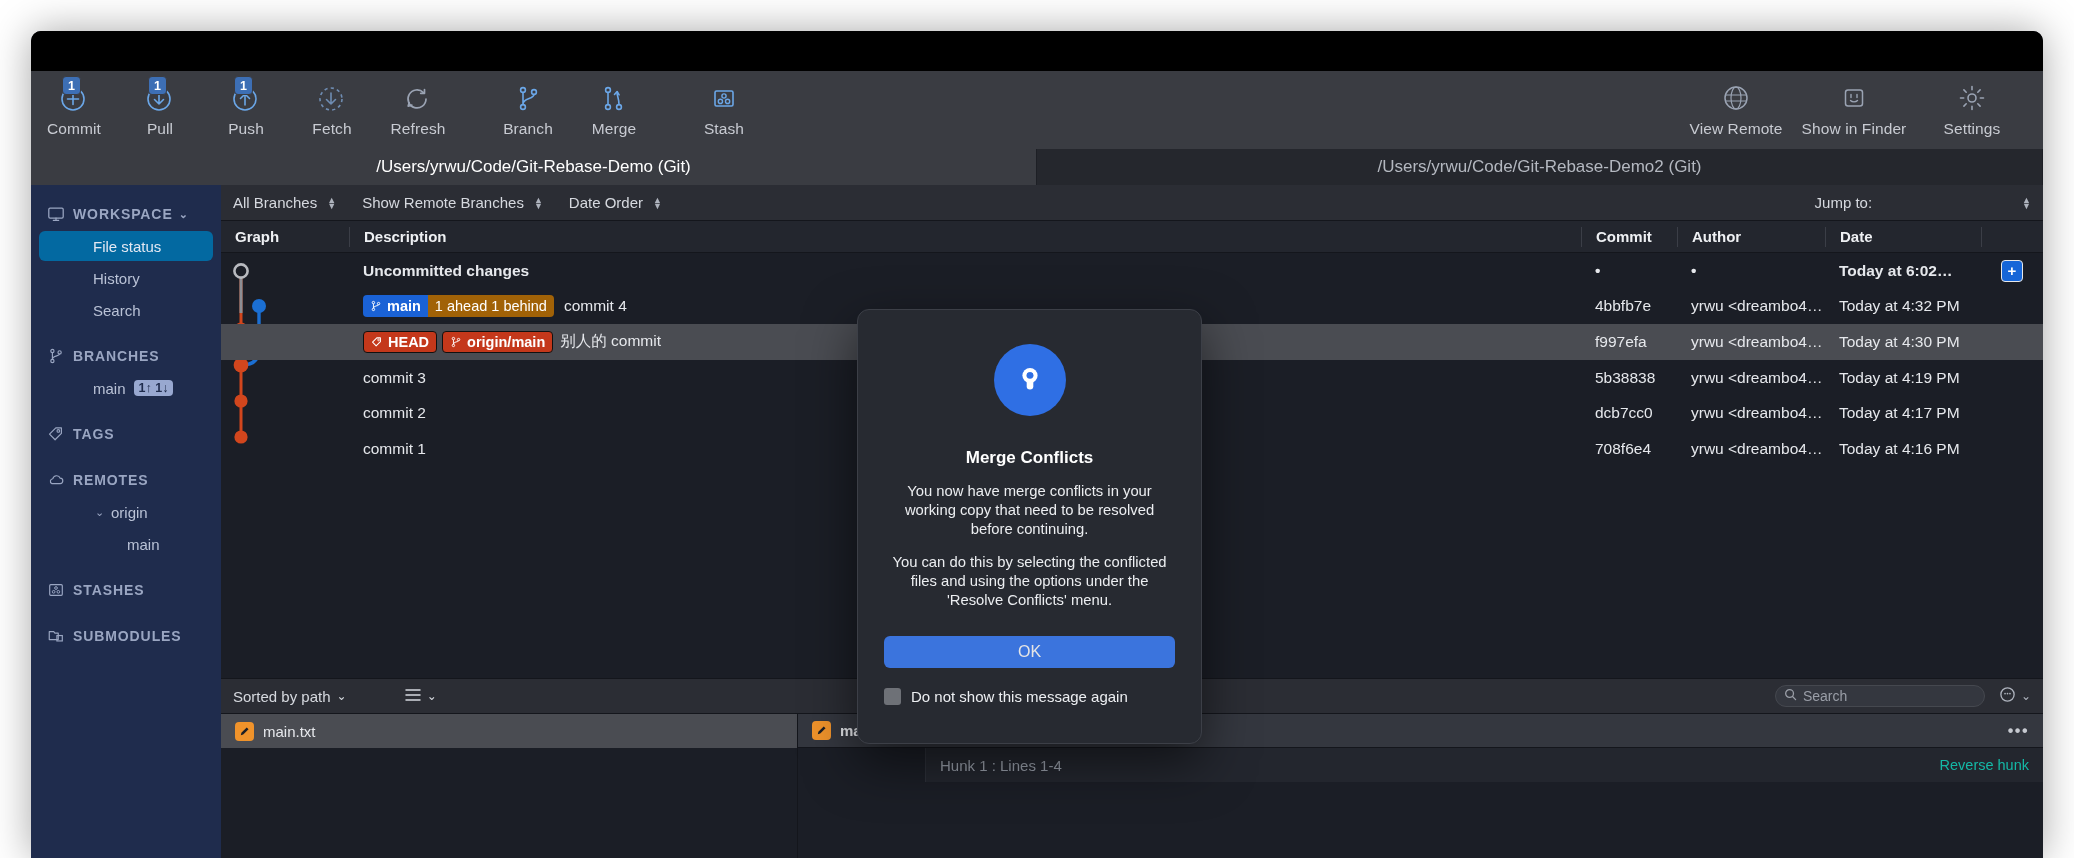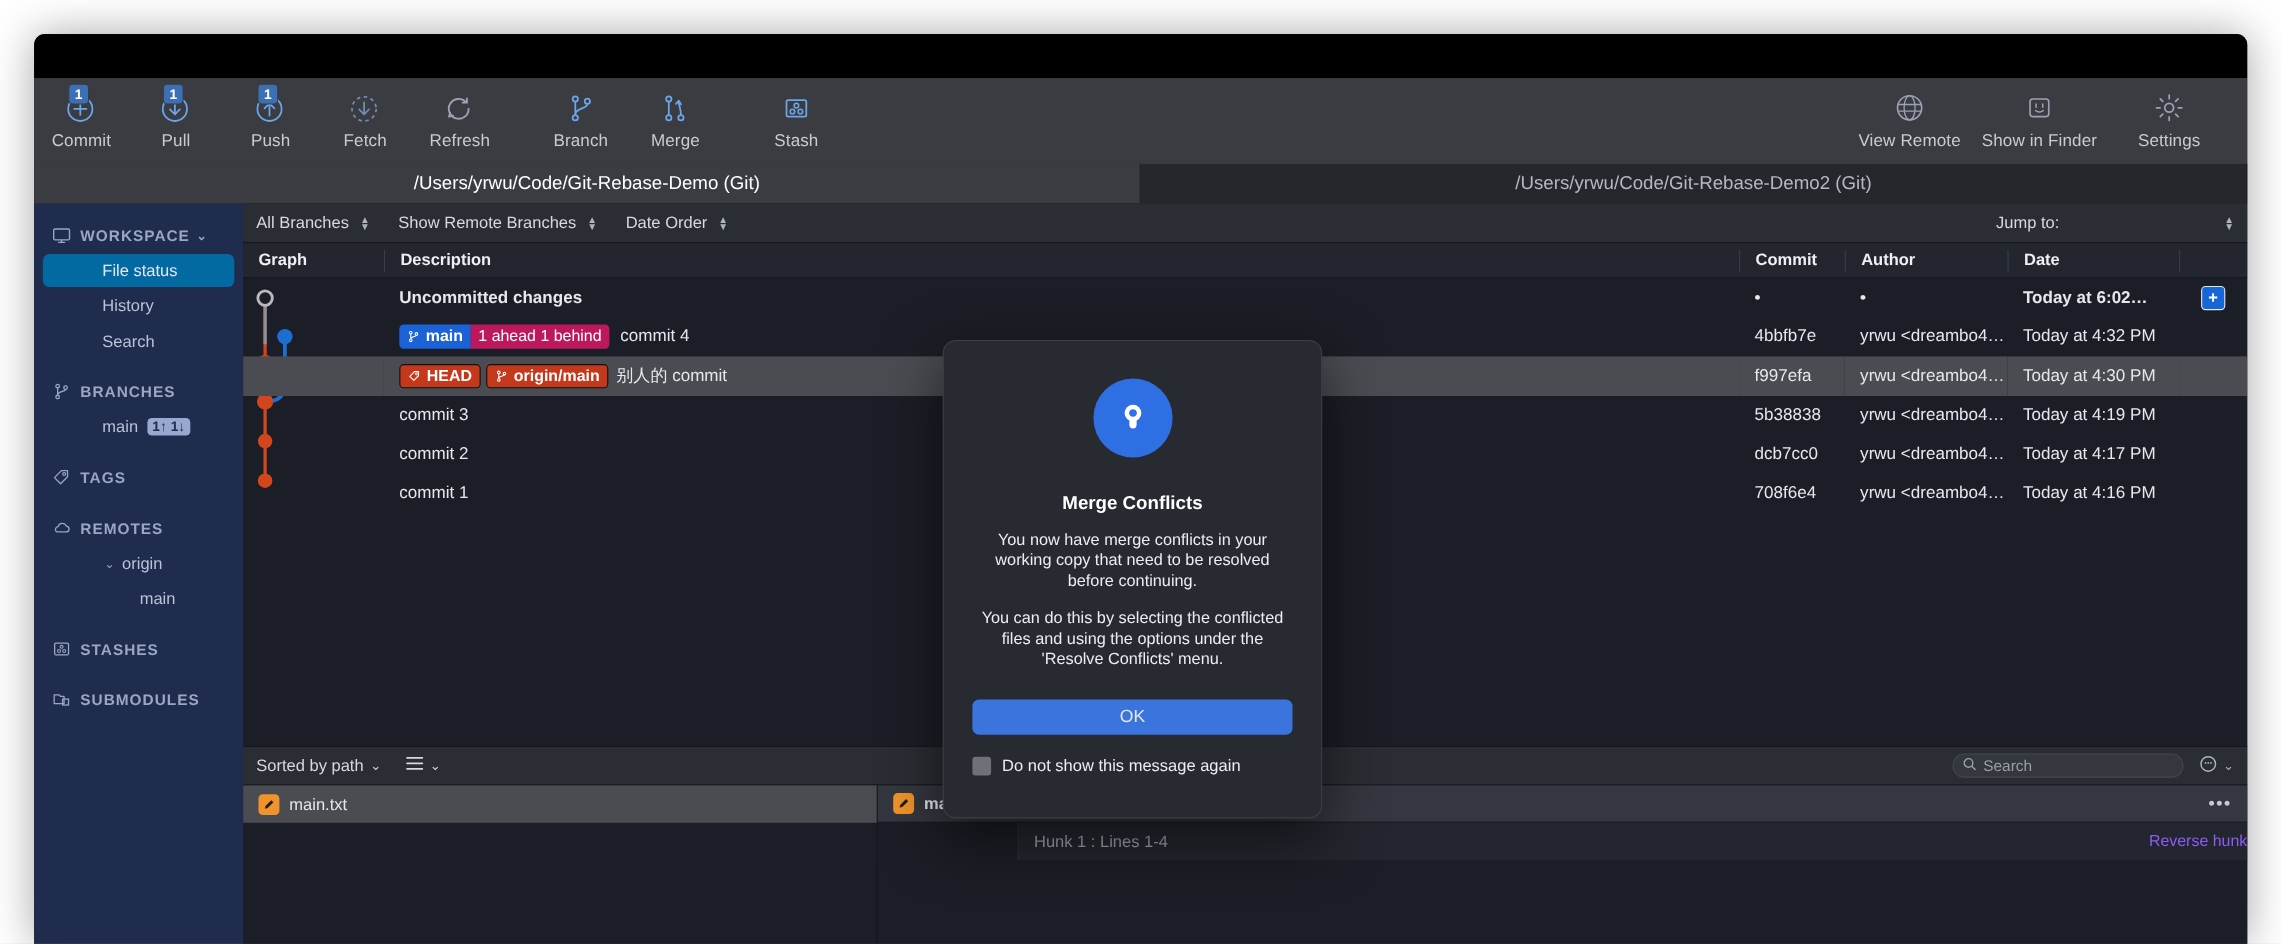--- a/index.html
+++ b/index.html
@@ -160,39 +160,39 @@
 
   .reflabel {
     display: inline-flex; align-items: center;
     height: 22px; border-radius: 4px;
     font-size: 14.5px; font-weight: bold;
     padding: 0 7px; margin-right: 5px;
     color: #fff; white-space: nowrap;
   }
   .reflabel .rico { margin-right: 5px; display:flex; align-items:center;}
   .ref-blue { background: #1a62d6; border-radius: 4px 0 0 4px; margin-right: 0; }
-  .ref-gray { background: #be185d; border-radius: 0 4px 4px 0; font-weight: normal; margin-right: 8px; }
+  .ref-gray { background: #a16207; border-radius: 0 4px 4px 0; font-weight: normal; margin-right: 8px; }
   .ref-red { background: #c4381b; border: 1.5px solid #111; }
   .desc-text { margin-left: 2px; }
 
   .plusbtn {
     width: 22px; height: 22px; border-radius: 4px;
     background: #1666d8; border: 1.5px solid #e8e8e8;
     color: #fff; display:flex; align-items:center; justify-content:center;
     font-size: 15px; font-weight: bold; line-height: 1;
   }
 
   
   .bottom { height: 180px; display: flex; flex-direction: column; }
   .bottombar {
     height: 36px; background: #2b2d34; display: flex; align-items: center;
     padding: 0 12px; font-size: 15px; color: #d6d9df;
     border-top: 1px solid #14161c; border-bottom: 1px solid #14161c;
   }
-  .bb-left { display: flex; align-items: center; }
+  .bb-left { display: flex; align-items: center; gap: 36px; }
   .bb-left .itm { display: flex; align-items: center; margin-right: 22px; }
   .searchbox {
     margin-left: auto;
     width: 210px; height: 22px; border-radius: 11px;
     background: #34373f; border: 1px solid #45484f;
     display: flex; align-items: center; padding: 0 8px;
     font-size: 14px; color: #9a9ea7;
   }
   .searchbox .s-ico { margin-right: 6px; }
   .emojibtn { margin-left: 14px; display:flex; align-items:center; color:#aeb3bd;}
@@ -215,21 +215,21 @@
     background: #34373f; font-size: 15px; color: #e6e8ec; font-weight: bold;
     border-bottom: 1px solid #14161c;
   }
   .diffhead .dots { margin-left: auto; letter-spacing: 1.5px; font-size: 16px; color:#c6c9d0;}
   .hunkrow {
     height: 34px; display: flex; align-items: center;
     background: #23262e; font-size: 15px; color: #9aa0ab;
   }
   .hunk-gutter { width: 128px; flex:none; height: 100%; background:#1b1e26; border-right: 1px solid #2d3039;}
   .hunk-lbl { padding-left: 14px; }
-  .revhunk { margin-left: auto; color: #8b5cf6; font-size: 14.5px; }
+  .revhunk { margin-left: auto; padding-right: 14px; color: #14b8a6; font-size: 14.5px; }
 
   
   .overlay { position: absolute; inset: 0; }
   .modal {
     position: absolute;
     left: 826px; top: 278px;
     width: 345px; height: 435px;
     background: #272a31;
     border-radius: 12px;
     border: 1px solid #3c3f47;

